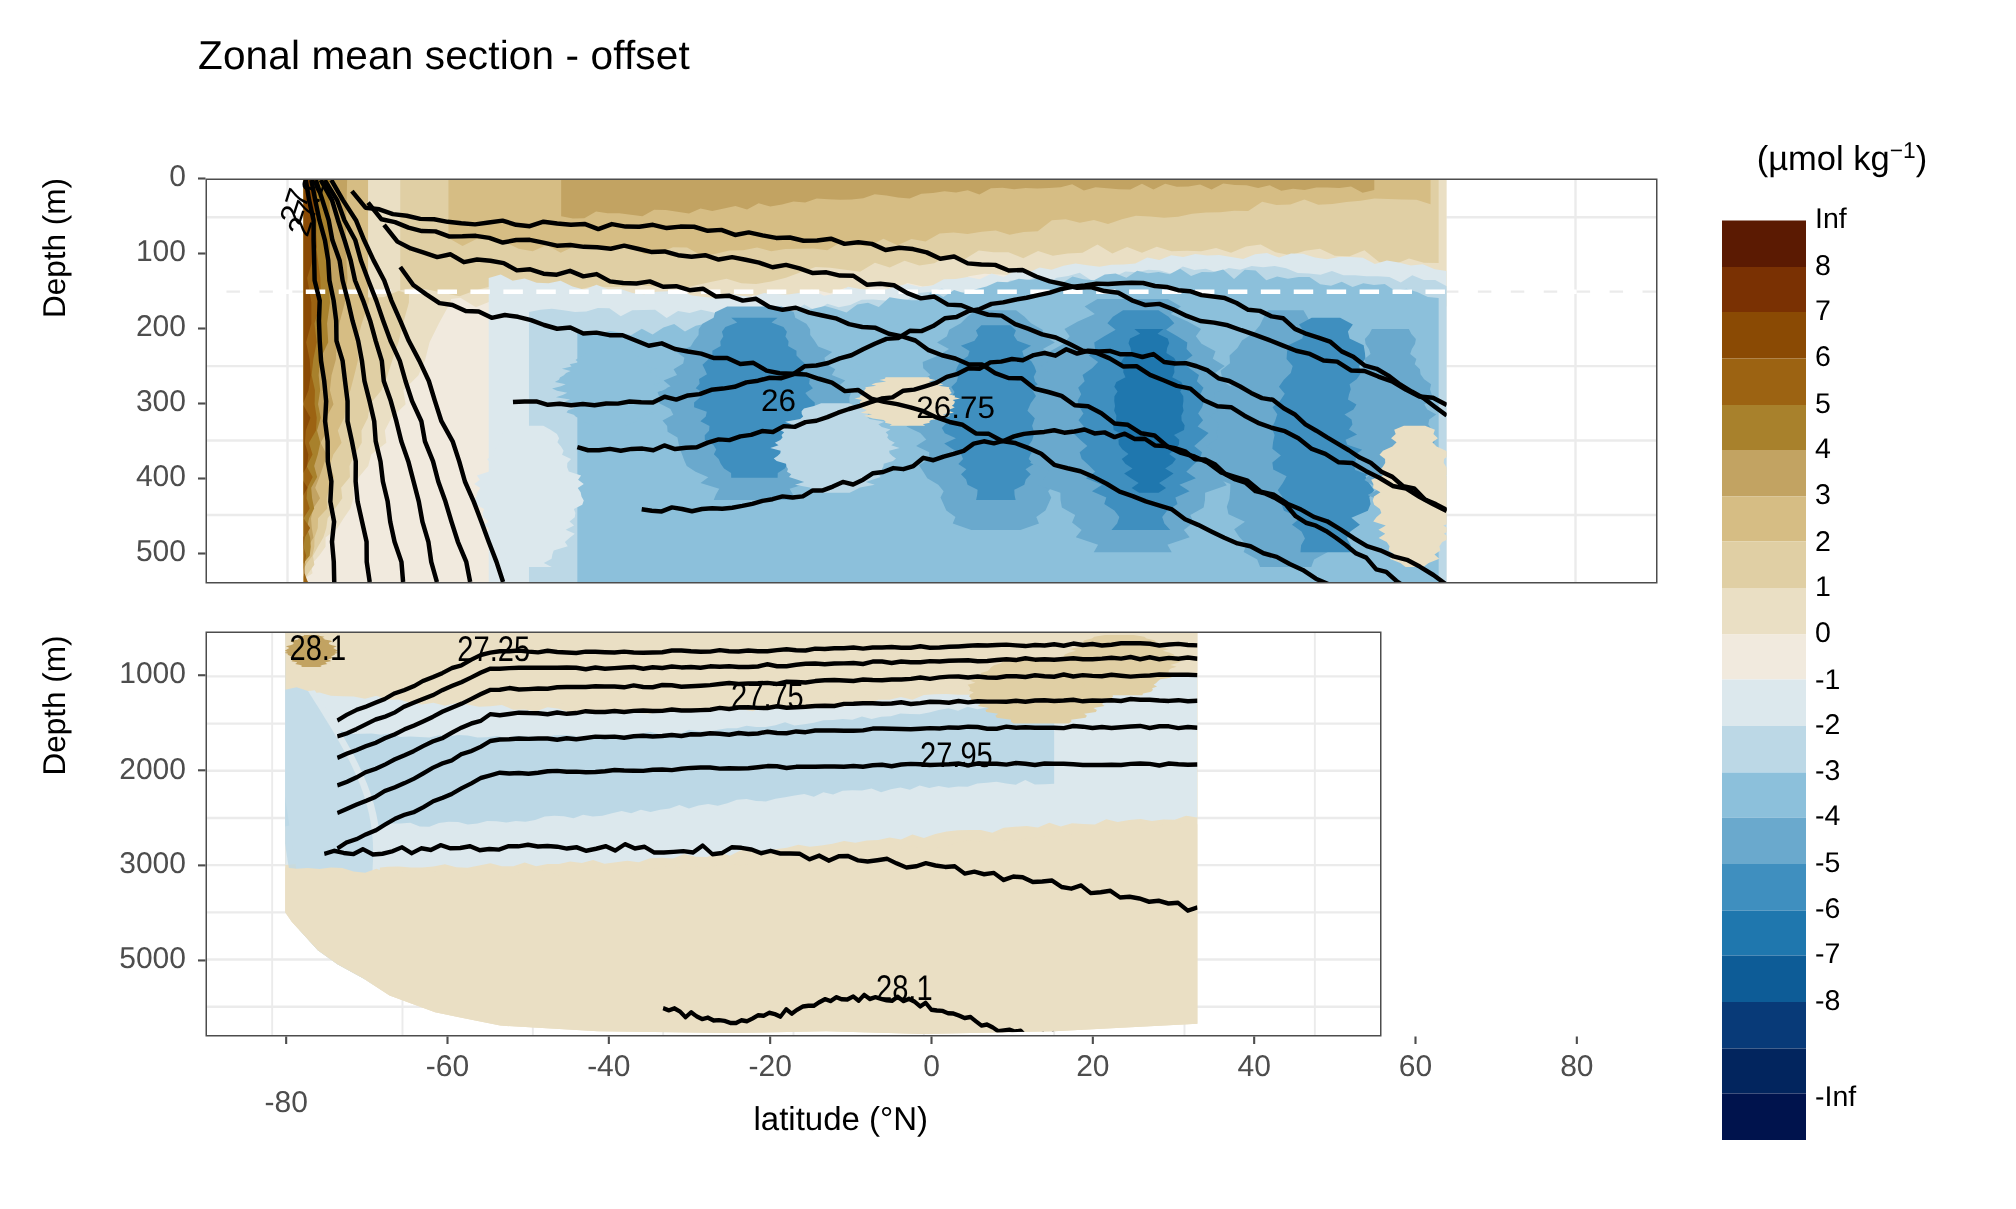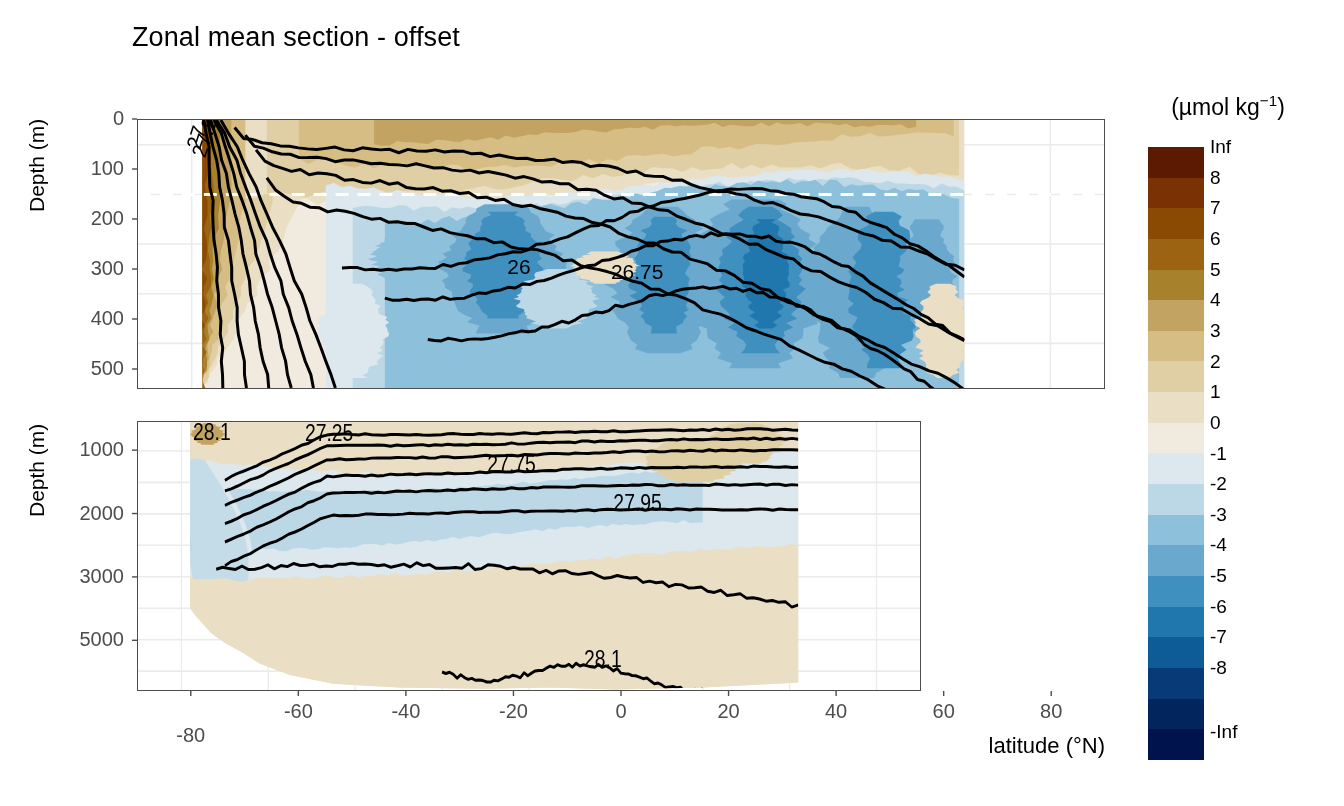--- a/index.html
+++ b/index.html
@@ -24,21 +24,21 @@
   #y-axis-title-upper,#y-axis-title-lower{
     position:absolute;left:22px;width:30px;
     font-size:21px;color:#000;
     transform:rotate(-90deg);transform-origin:center center;
     text-align:center;white-space:nowrap;
   }
   #y-axis-title-upper{top:185px;}
   #y-axis-title-lower{top:490px;}
   #x-axis-title{
     position:absolute;left:16px;right:239px;top:733px;
-    text-align:right;font-size:22px;color:#000;
+    text-align:center;font-size:22px;color:#000;
   }
 
   
   .tick-label{position:absolute;font-size:20px;color:#4d4d4d;white-space:nowrap;}
   .ytick{text-align:right;width:84px;}
   .xtick{text-align:center;width:70px;}
 
   
   .panel{position:absolute;background:#fff;box-sizing:border-box;border:1.4px solid #4d4d4d;}
   #panel-upper{left:137px;top:119px;width:968px;height:270px;}

